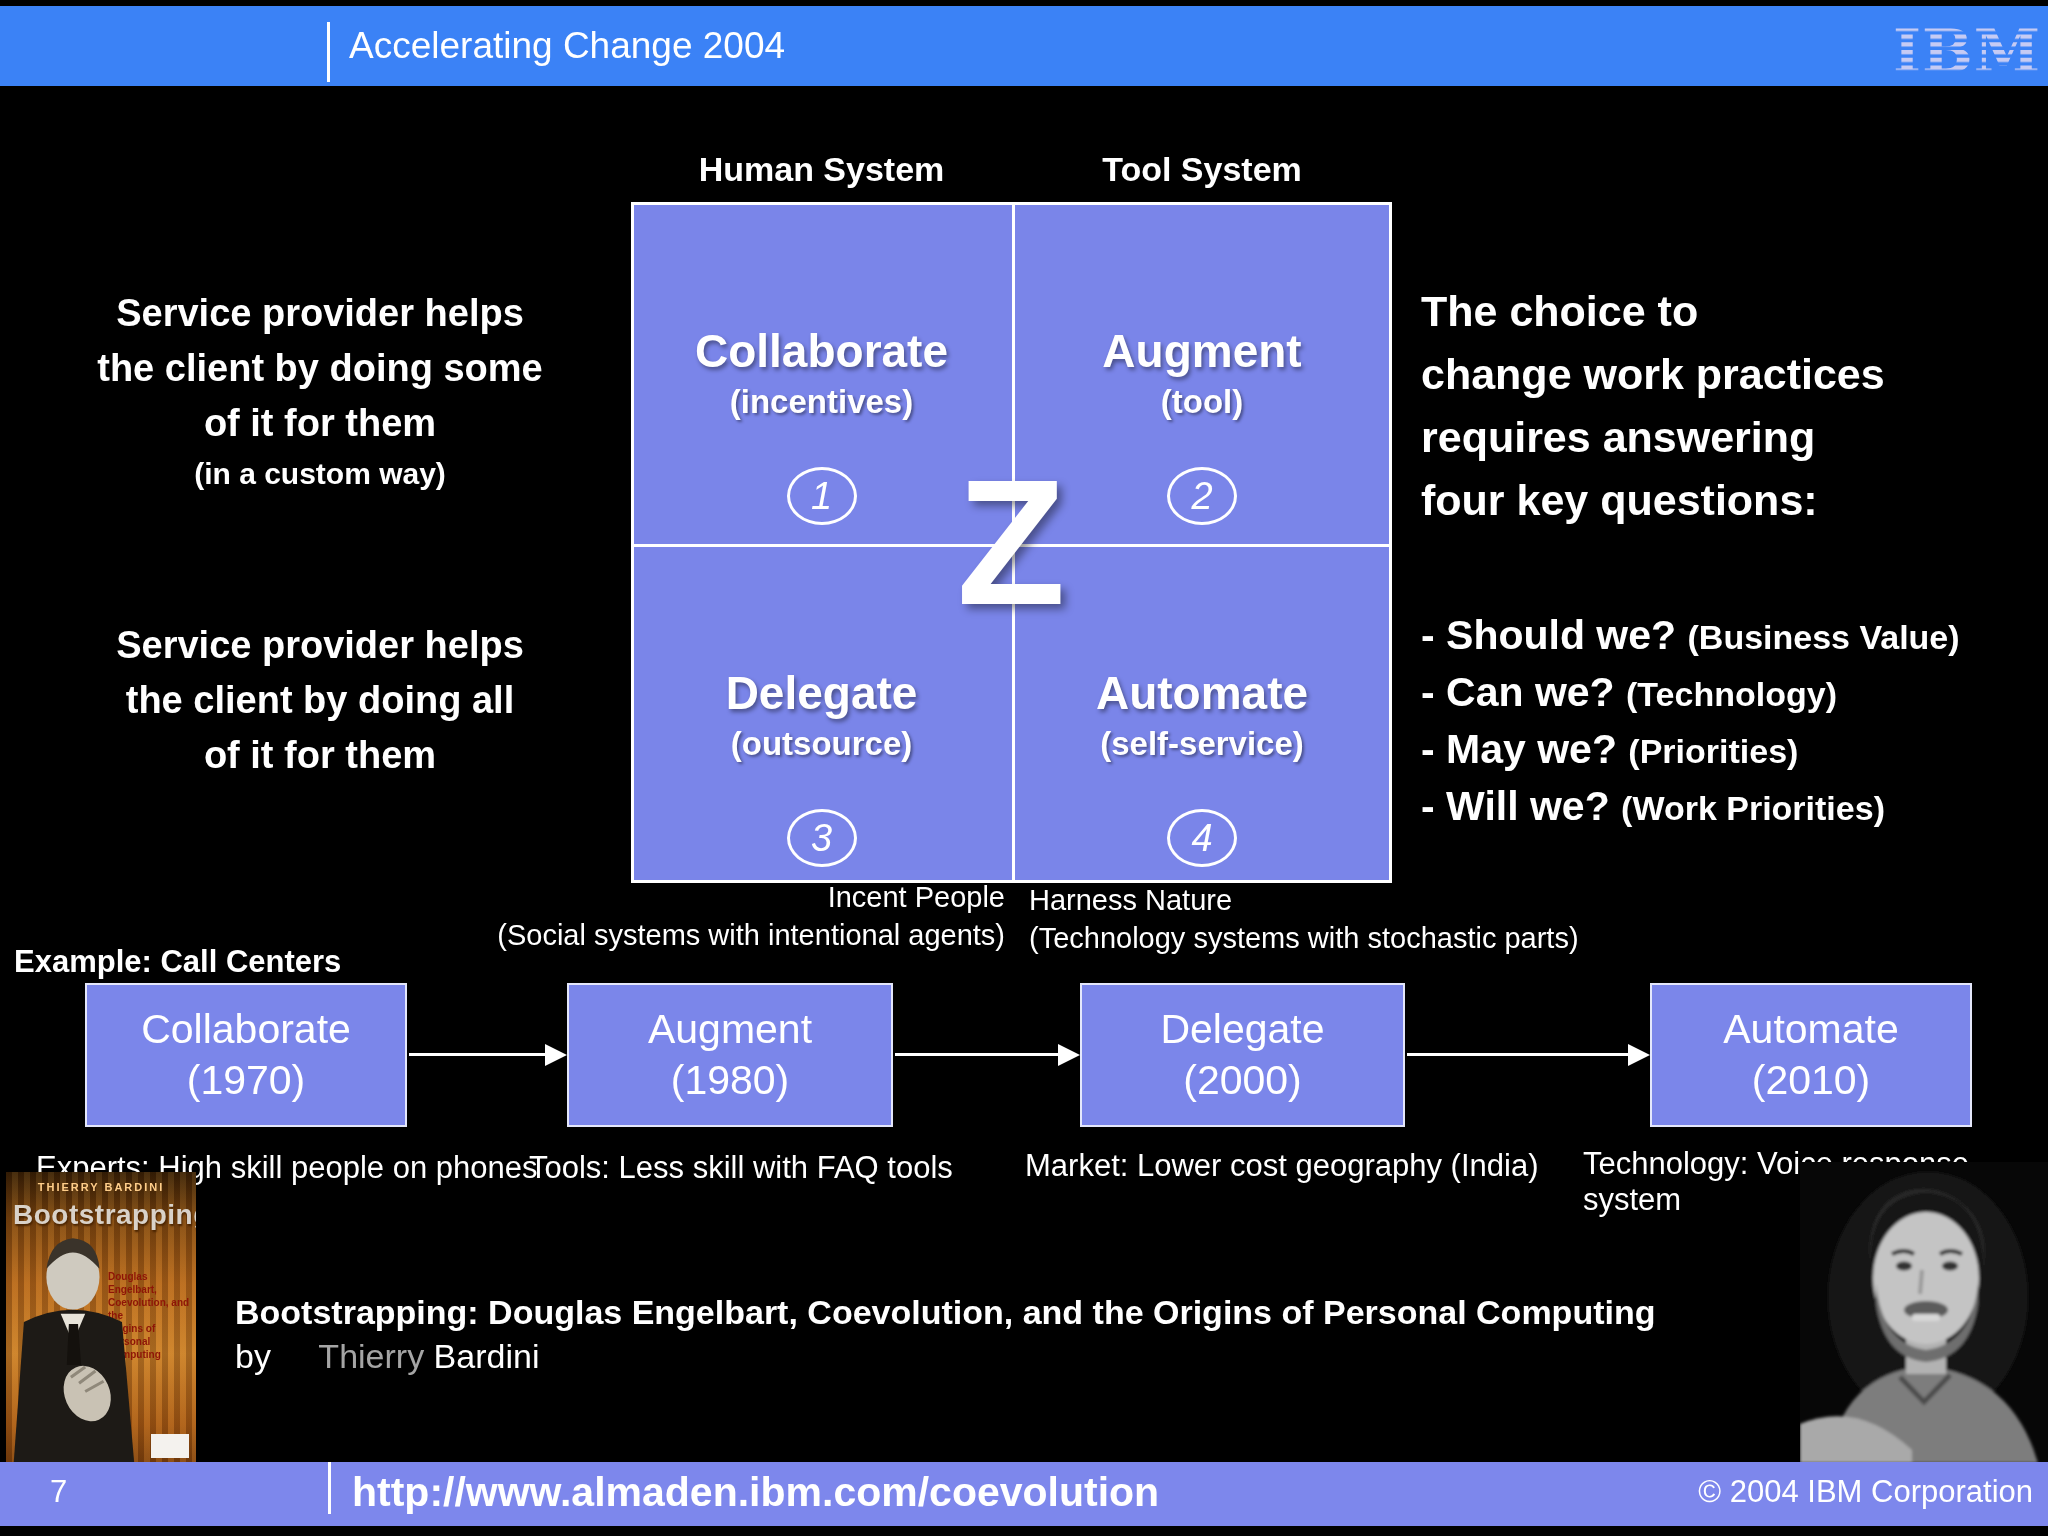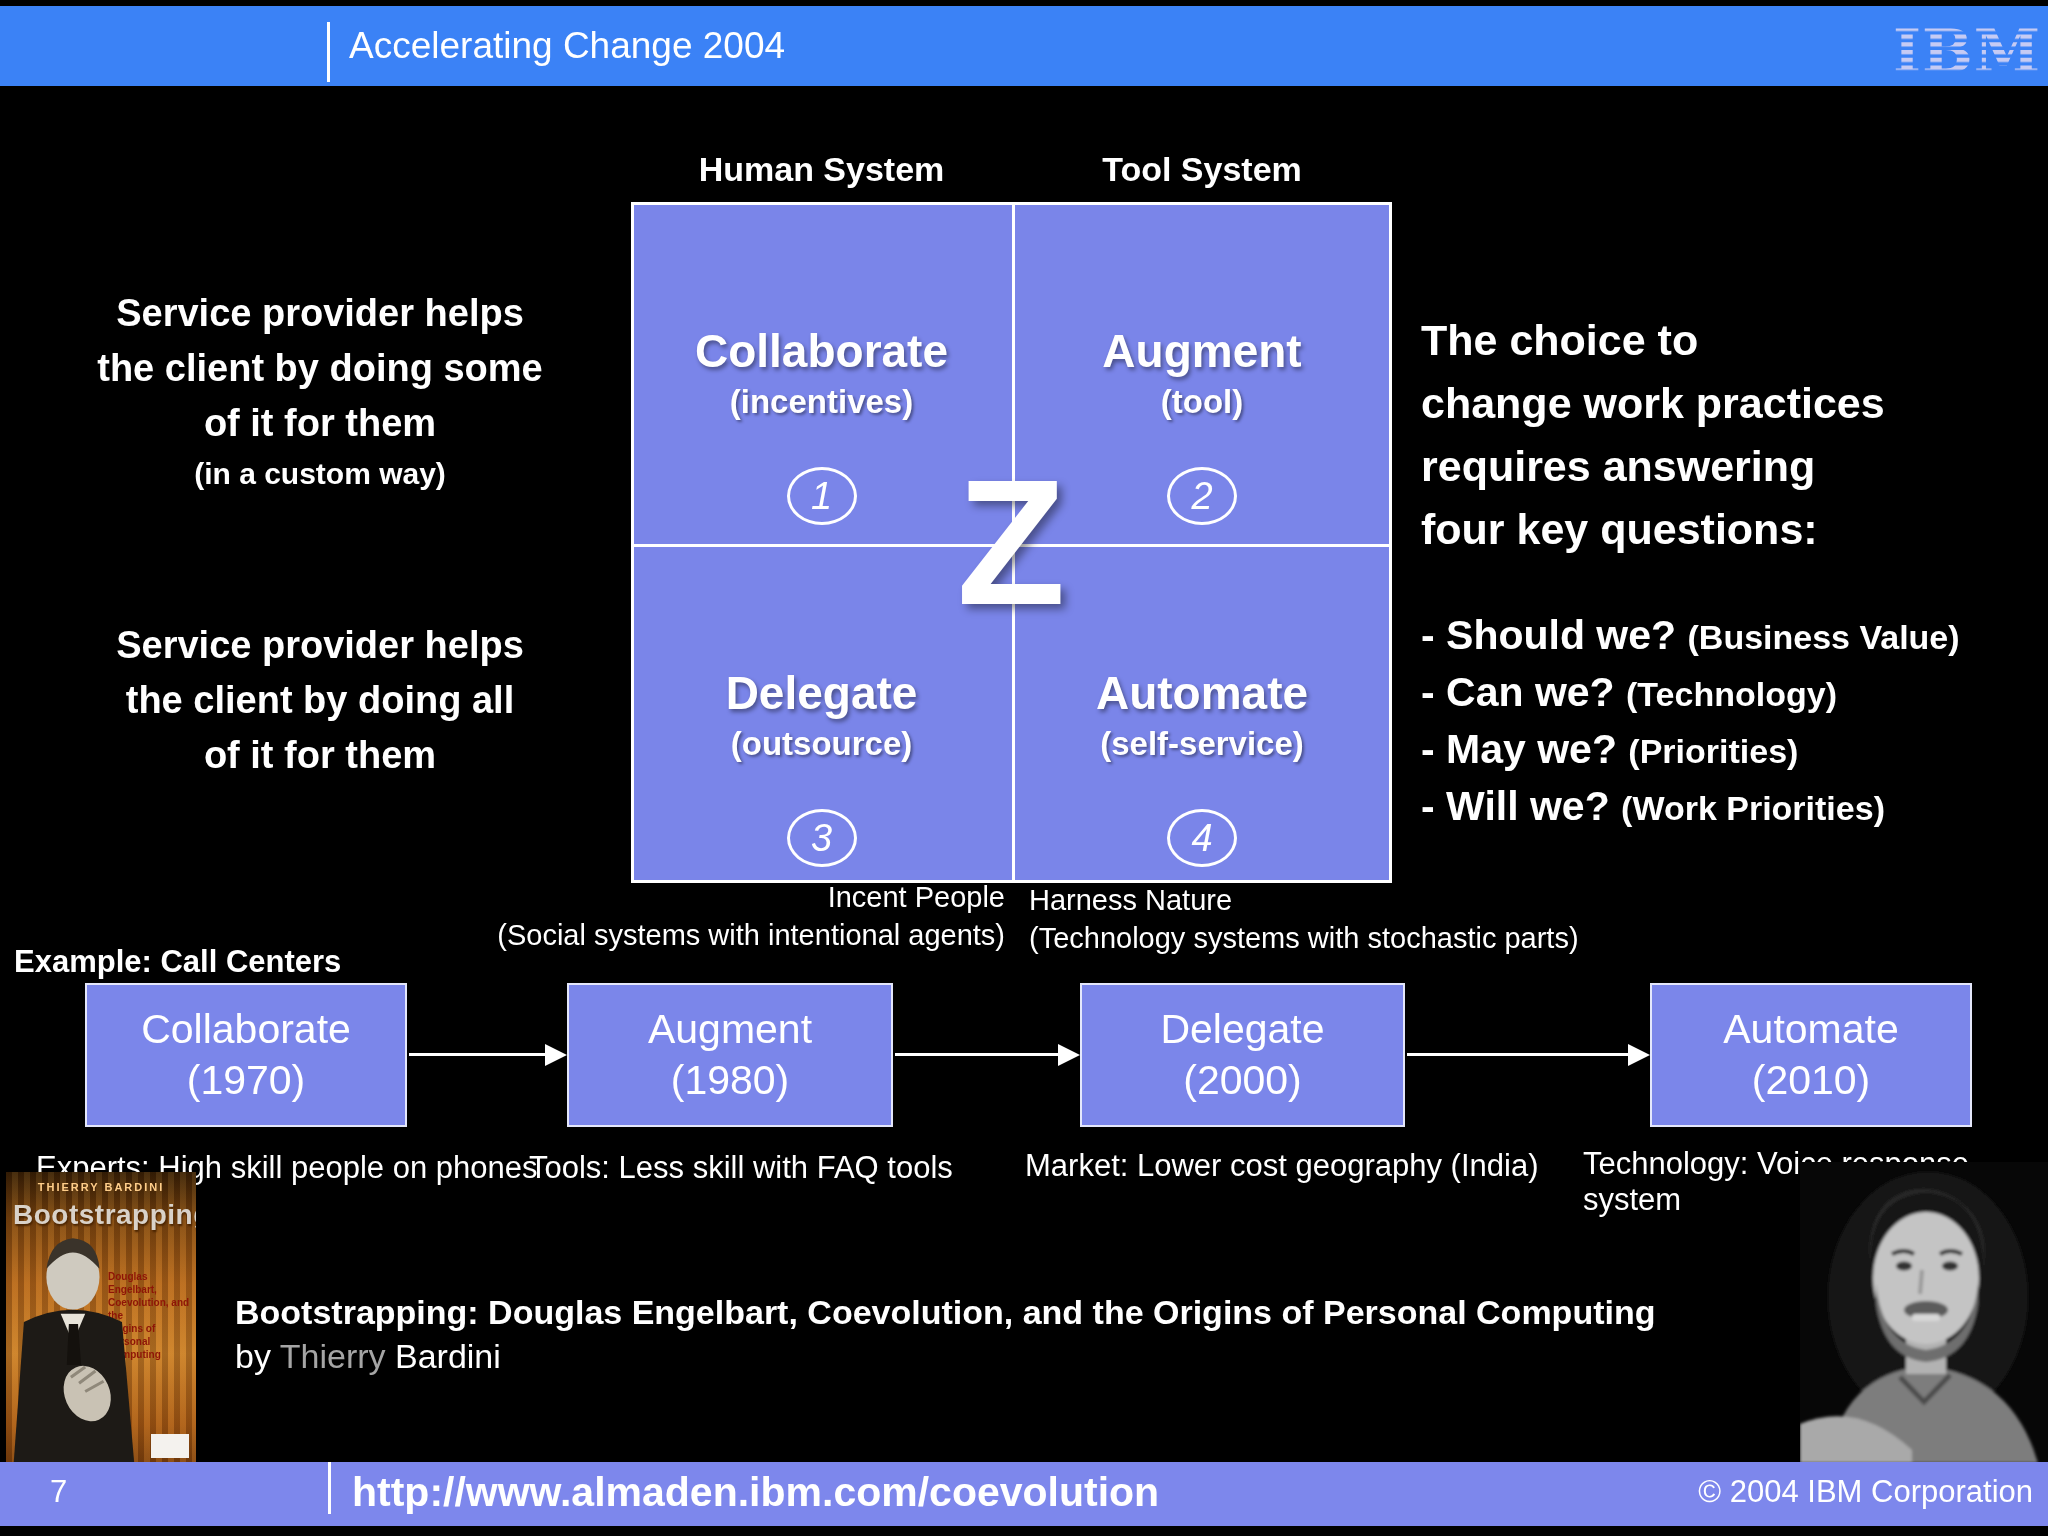--- a/index.html
+++ b/index.html
@@ -33,21 +33,21 @@
   .col-head{top:150px;font-size:34px;font-weight:bold;text-align:center;text-shadow:2px 2px 3px rgba(0,0,0,.6);}
   .ch1{left:631px;width:381px;}
   .ch2{left:1012px;width:380px;}
 
   
   .note{width:592px;text-align:center;font-weight:bold;}
   .note-body{font-size:38px;line-height:55px;white-space:pre-line;}
   .note-small{font-size:30px;line-height:46px;}
   .note1{left:24px;top:286px;}
   .note2{left:24px;top:618px;}
-  .choice-head{left:1421px;top:309px;width:624px;font-weight:bold;font-size:43px;line-height:63px;white-space:pre-line;}
+  .choice-head{left:1421px;top:280px;width:624px;font-weight:bold;font-size:43px;line-height:63px;white-space:pre-line;}
   .questions{left:1421px;top:608px;width:624px;}
   .q-row{font-size:41px;font-weight:bold;line-height:55px;white-space:nowrap;}
   .q-cat{font-size:34px;font-weight:bold;}
 
   
   .fn{font-size:29px;line-height:38px;white-space:pre-line;}
   .fn-left{left:470px;top:878px;width:535px;text-align:right;}
   .fn-right{left:1029px;top:881px;width:600px;text-align:left;}
 
   
@@ -70,21 +70,21 @@
   .cover-author{position:absolute;left:0;top:9px;width:100%;text-align:center;font-size:11px;
                 font-weight:bold;letter-spacing:2px;color:#ffce8a;}
   .cover-title{position:absolute;left:7px;top:27px;width:176px;font-size:28px;font-weight:bold;
                color:#d9d2c9;letter-spacing:.5px;text-shadow:1px 2px 2px #4a2400;}
   .cover-sub{position:absolute;left:102px;top:98px;width:84px;font-size:10px;font-weight:bold;
              color:#8e1507;line-height:13px;white-space:pre-line;}
   .cover-white{position:absolute;right:7px;bottom:7px;width:38px;height:24px;background:#f4f2ee;}
   .book-text{left:235px;top:1292px;width:1600px;font-size:34px;line-height:40px;}
   .book-line1{font-weight:bold;margin-bottom:2px;}
   .book-line2{margin:4px 0 6px 0;}
-  .gray-name{color:#a5a5a5;}
+  .gray-name{color:#a5a5a5;margin-left:38px;}
   .portrait{left:1800px;top:1162px;width:248px;height:301px;background:#070707;overflow:hidden;}
 
   .botbar{left:0;top:1462px;width:2048px;height:64px;background:#7d87ec;}
   .bot-sep{left:328px;top:1462px;width:3px;height:52px;background:#fff;}
   .page-num{left:50px;top:1462px;height:64px;line-height:60px;font-size:31px;}
   .footer-url{left:352px;top:1462px;height:64px;line-height:60px;font-size:41px;font-weight:bold;}
   .copyright{right:15px;top:1462px;height:64px;line-height:60px;font-size:31px;}
 </style>
 </head>
 <body>

